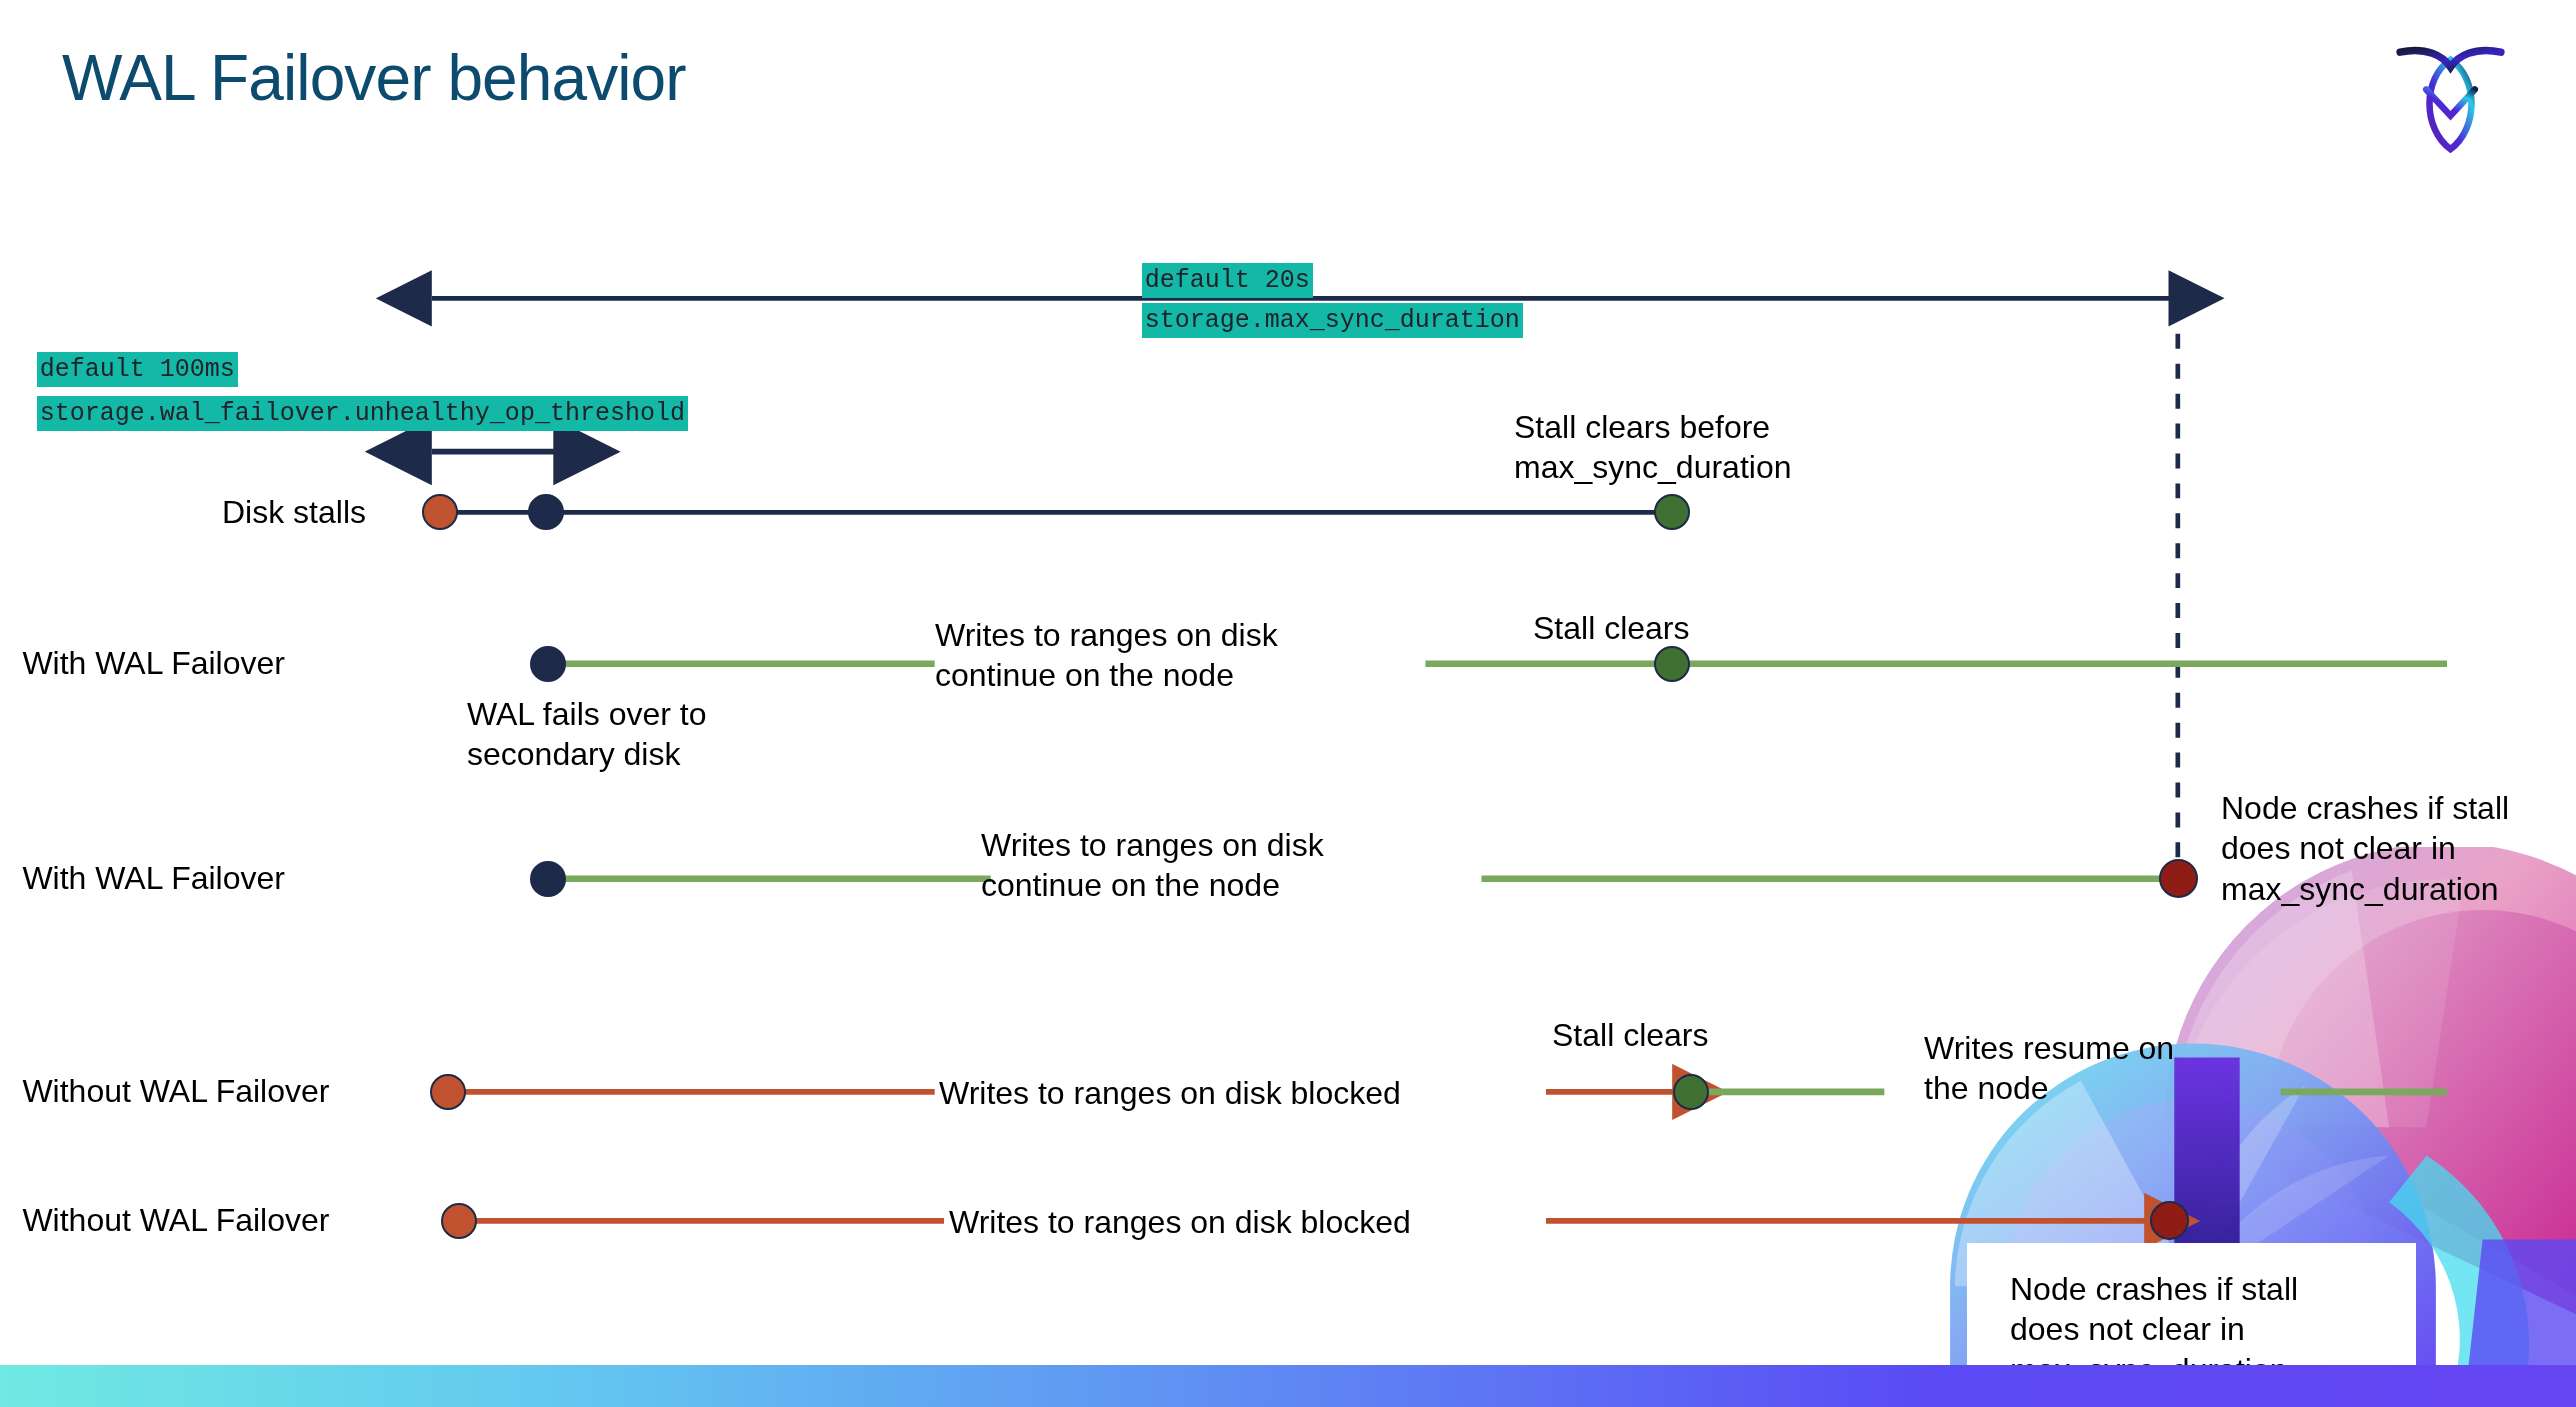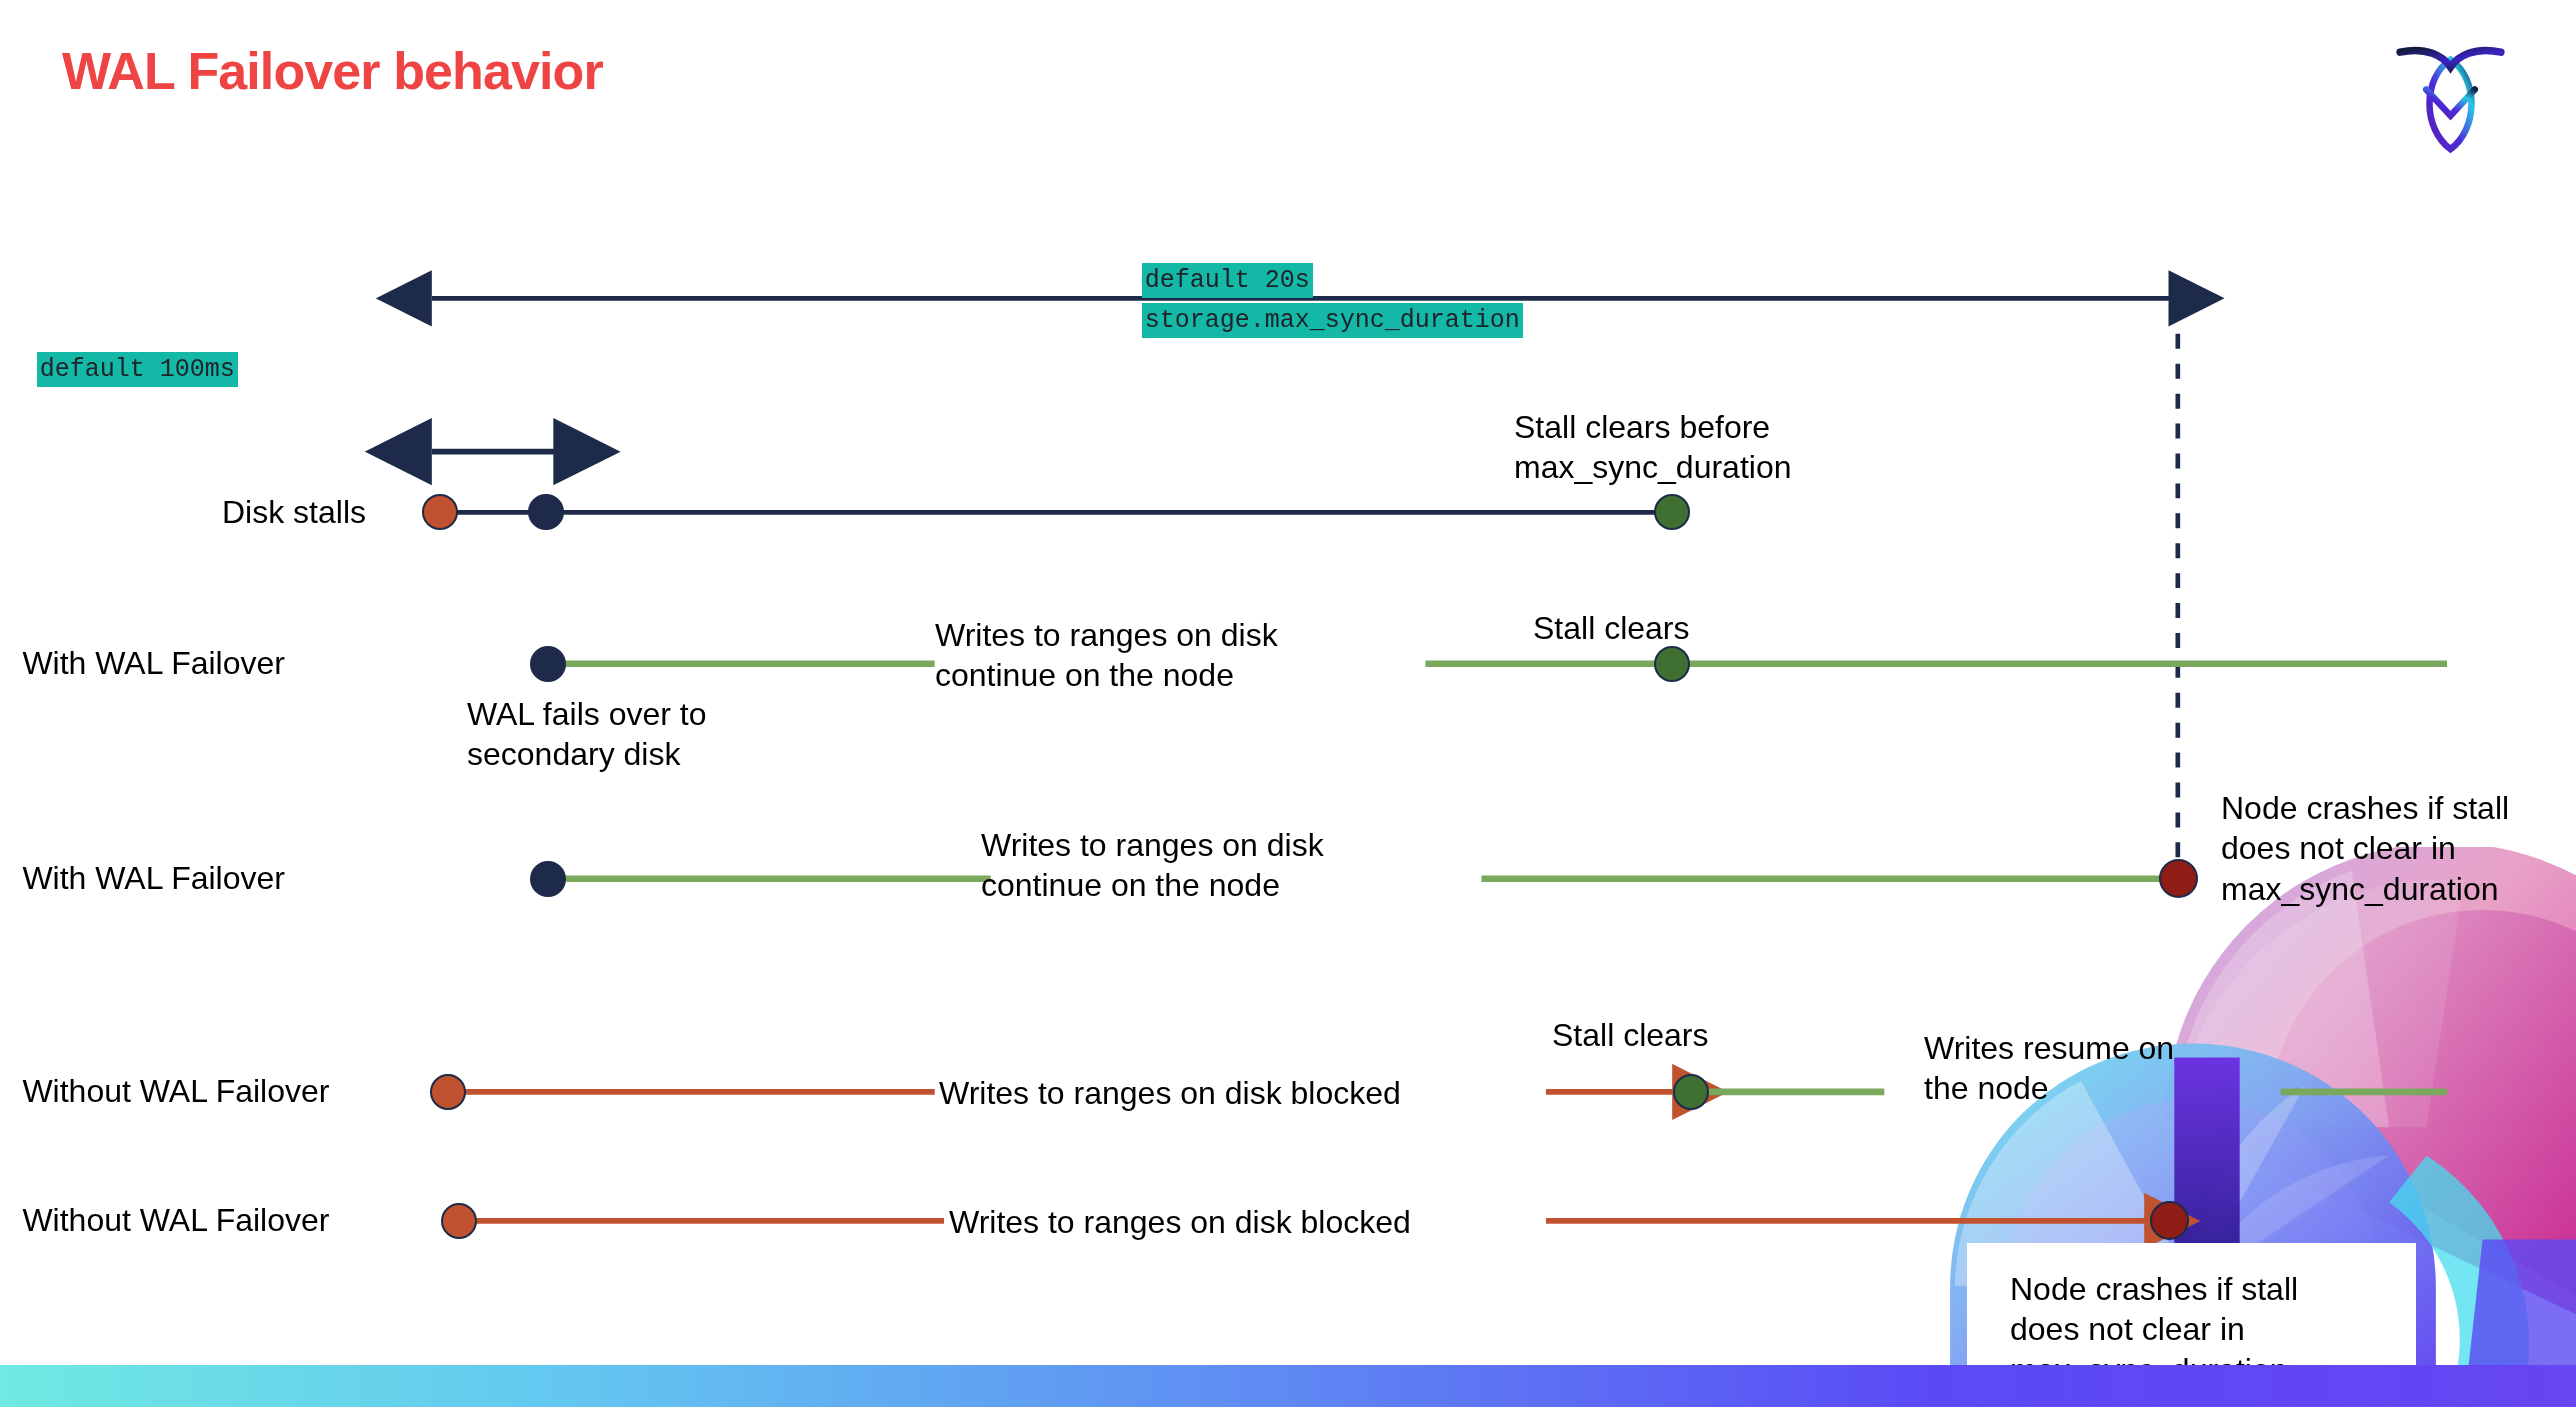--- a/index.html
+++ b/index.html
@@ -8,21 +8,21 @@
     background:#ffffff;
     font-family:"Liberation Sans", sans-serif;
     overflow:hidden;
     position:relative;
   }
   .slide{position:absolute;inset:0;overflow:hidden;background:#fff;}
 
   
   #page-title{
     position:absolute;left:62px;top:43px;
-    font-size:52px;font-weight:bold;color:#ef4444;
+    font-size:64px;font-weight:normal;color:#0c4a6e;
     letter-spacing:-0.9px;line-height:1.1;
     white-space:nowrap;
   }
 
   
   #brand-logo{position:absolute;left:2385px;top:26px;width:131px;height:140px;}
 
   
   #bottom-bar{
     position:absolute;left:0;bottom:0;width:2576px;height:43px;
@@ -182,20 +182,21 @@
     <line x1="2440" y1="1168" x2="2618" y2="1168" stroke="#7aa85c" stroke-width="7"></line>
 
     <line x1="492" y1="1306" x2="1010" y2="1306" stroke="#c0522f" stroke-width="6"></line>
     <line x1="1654" y1="1306" x2="2300" y2="1306" stroke="#c0522f" stroke-width="6" marker-end="url(#arrR-orange)"></line>
   </svg>
 
   <div class="code-chip" style="left:1142px;top:263px;">default 20s</div>
   <div class="code-chip" style="left:1142px;top:303px;">storage.max_sync_duration</div>
 
   <div class="code-chip" style="left:37px;top:352px;">default 100ms</div>
+  <div class="code-chip" style="left:37px;top:396px;">storage.wal_failover.unhealthy_op_threshold</div>
 
   <div class="row-label" style="left:222px;top:494px;">Disk stalls</div>
 
   <div class="dot" style="left:422px;top:494px;width:36px;height:36px;background:#c0522f;"></div>
   <div class="dot" style="left:528px;top:494px;width:36px;height:36px;background:#1d2a49;"></div>
   <div class="dot" style="left:1654px;top:494px;width:36px;height:36px;background:#3f7031;"></div>
 
   <div class="lbl c" style="left:1514px;top:407px;width:365px;">Stall clears before
 max_sync_duration</div>
 

